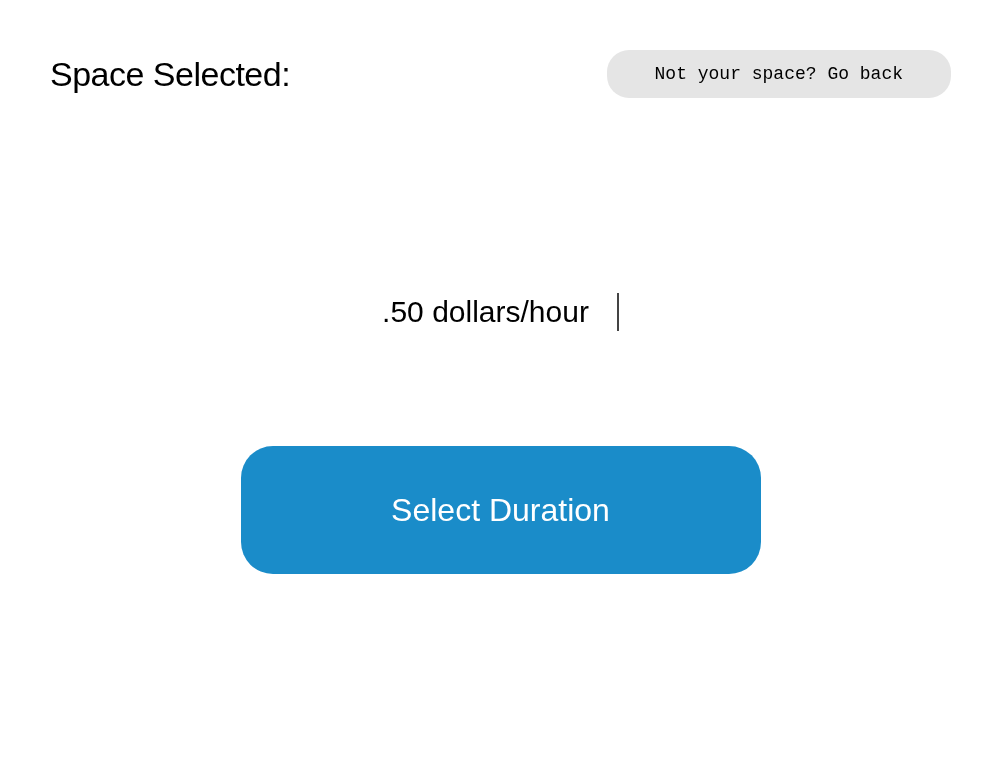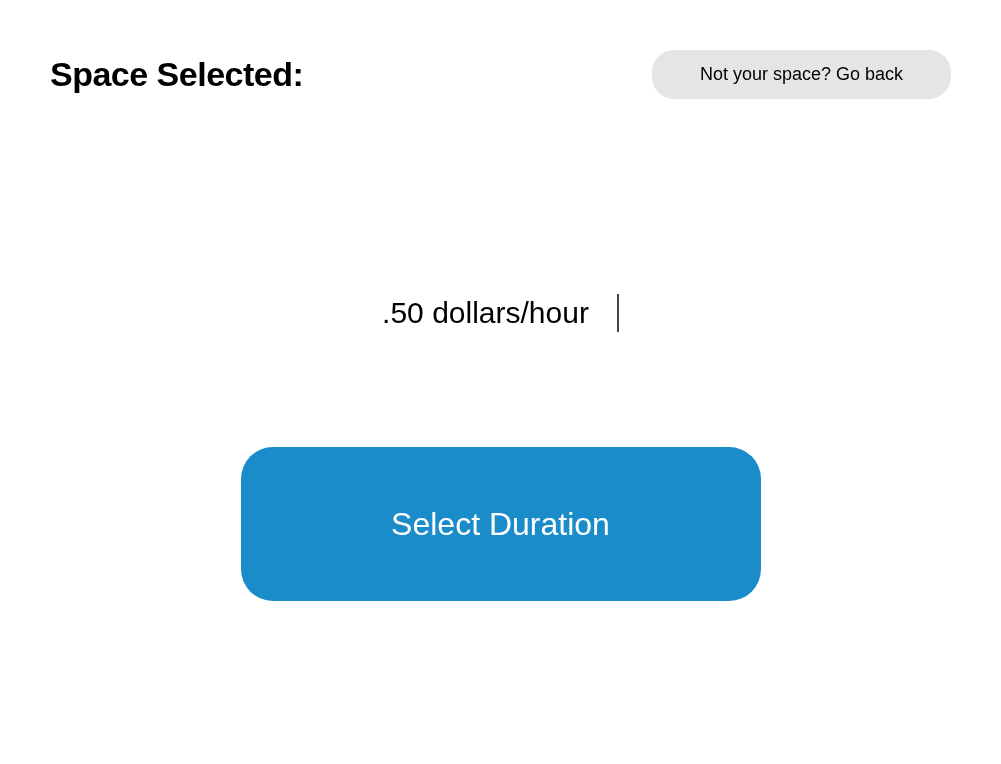--- a/index.html
+++ b/index.html
@@ -16,35 +16,35 @@
       overflow: hidden;
     }
     .header {
       display: flex;
       justify-content: space-between;
       align-items: center;
       padding: 50px 50px 0 50px;
     }
     .header-title {
       font-size: 34px;
-      font-weight: 700;
+      font-weight: 400;
       color: #000;
       font-family: "Arial Black", Arial, sans-serif;
       letter-spacing: -0.5px;
       font-stretch: condensed;
     }
     .go-back-btn {
       background: #e5e5e5;
       border: none;
       border-radius: 22px;
       padding: 14px 48px;
       font-size: 18px;
       color: #000;
       cursor: pointer;
-      font-family: Liberation Sans, sans-serif;
+      font-family: Liberation Mono, monospace;
     }
     .main-content {
       text-align: center;
       margin-top: 195px;
     }
     .space-name {
       font-size: 74px;
       font-weight: 400;
       color: #000;
       letter-spacing: -1px;
@@ -66,21 +66,21 @@
       vertical-align: middle;
     }
     .select-duration-btn {
       display: block;
       margin: 115px auto 0 auto;
       background: #1a8cc9;
       color: #ffffff;
       border: none;
       border-radius: 32px;
       width: 520px;
-      height: 154px;
+      height: 128px;
       font-size: 32px;
       cursor: pointer;
       font-family: Arial, Helvetica, sans-serif;
     }
   </style>
 </head>
 <body>
 
 <div class="header">
   <div class="header-title">Space Selected:</div>

